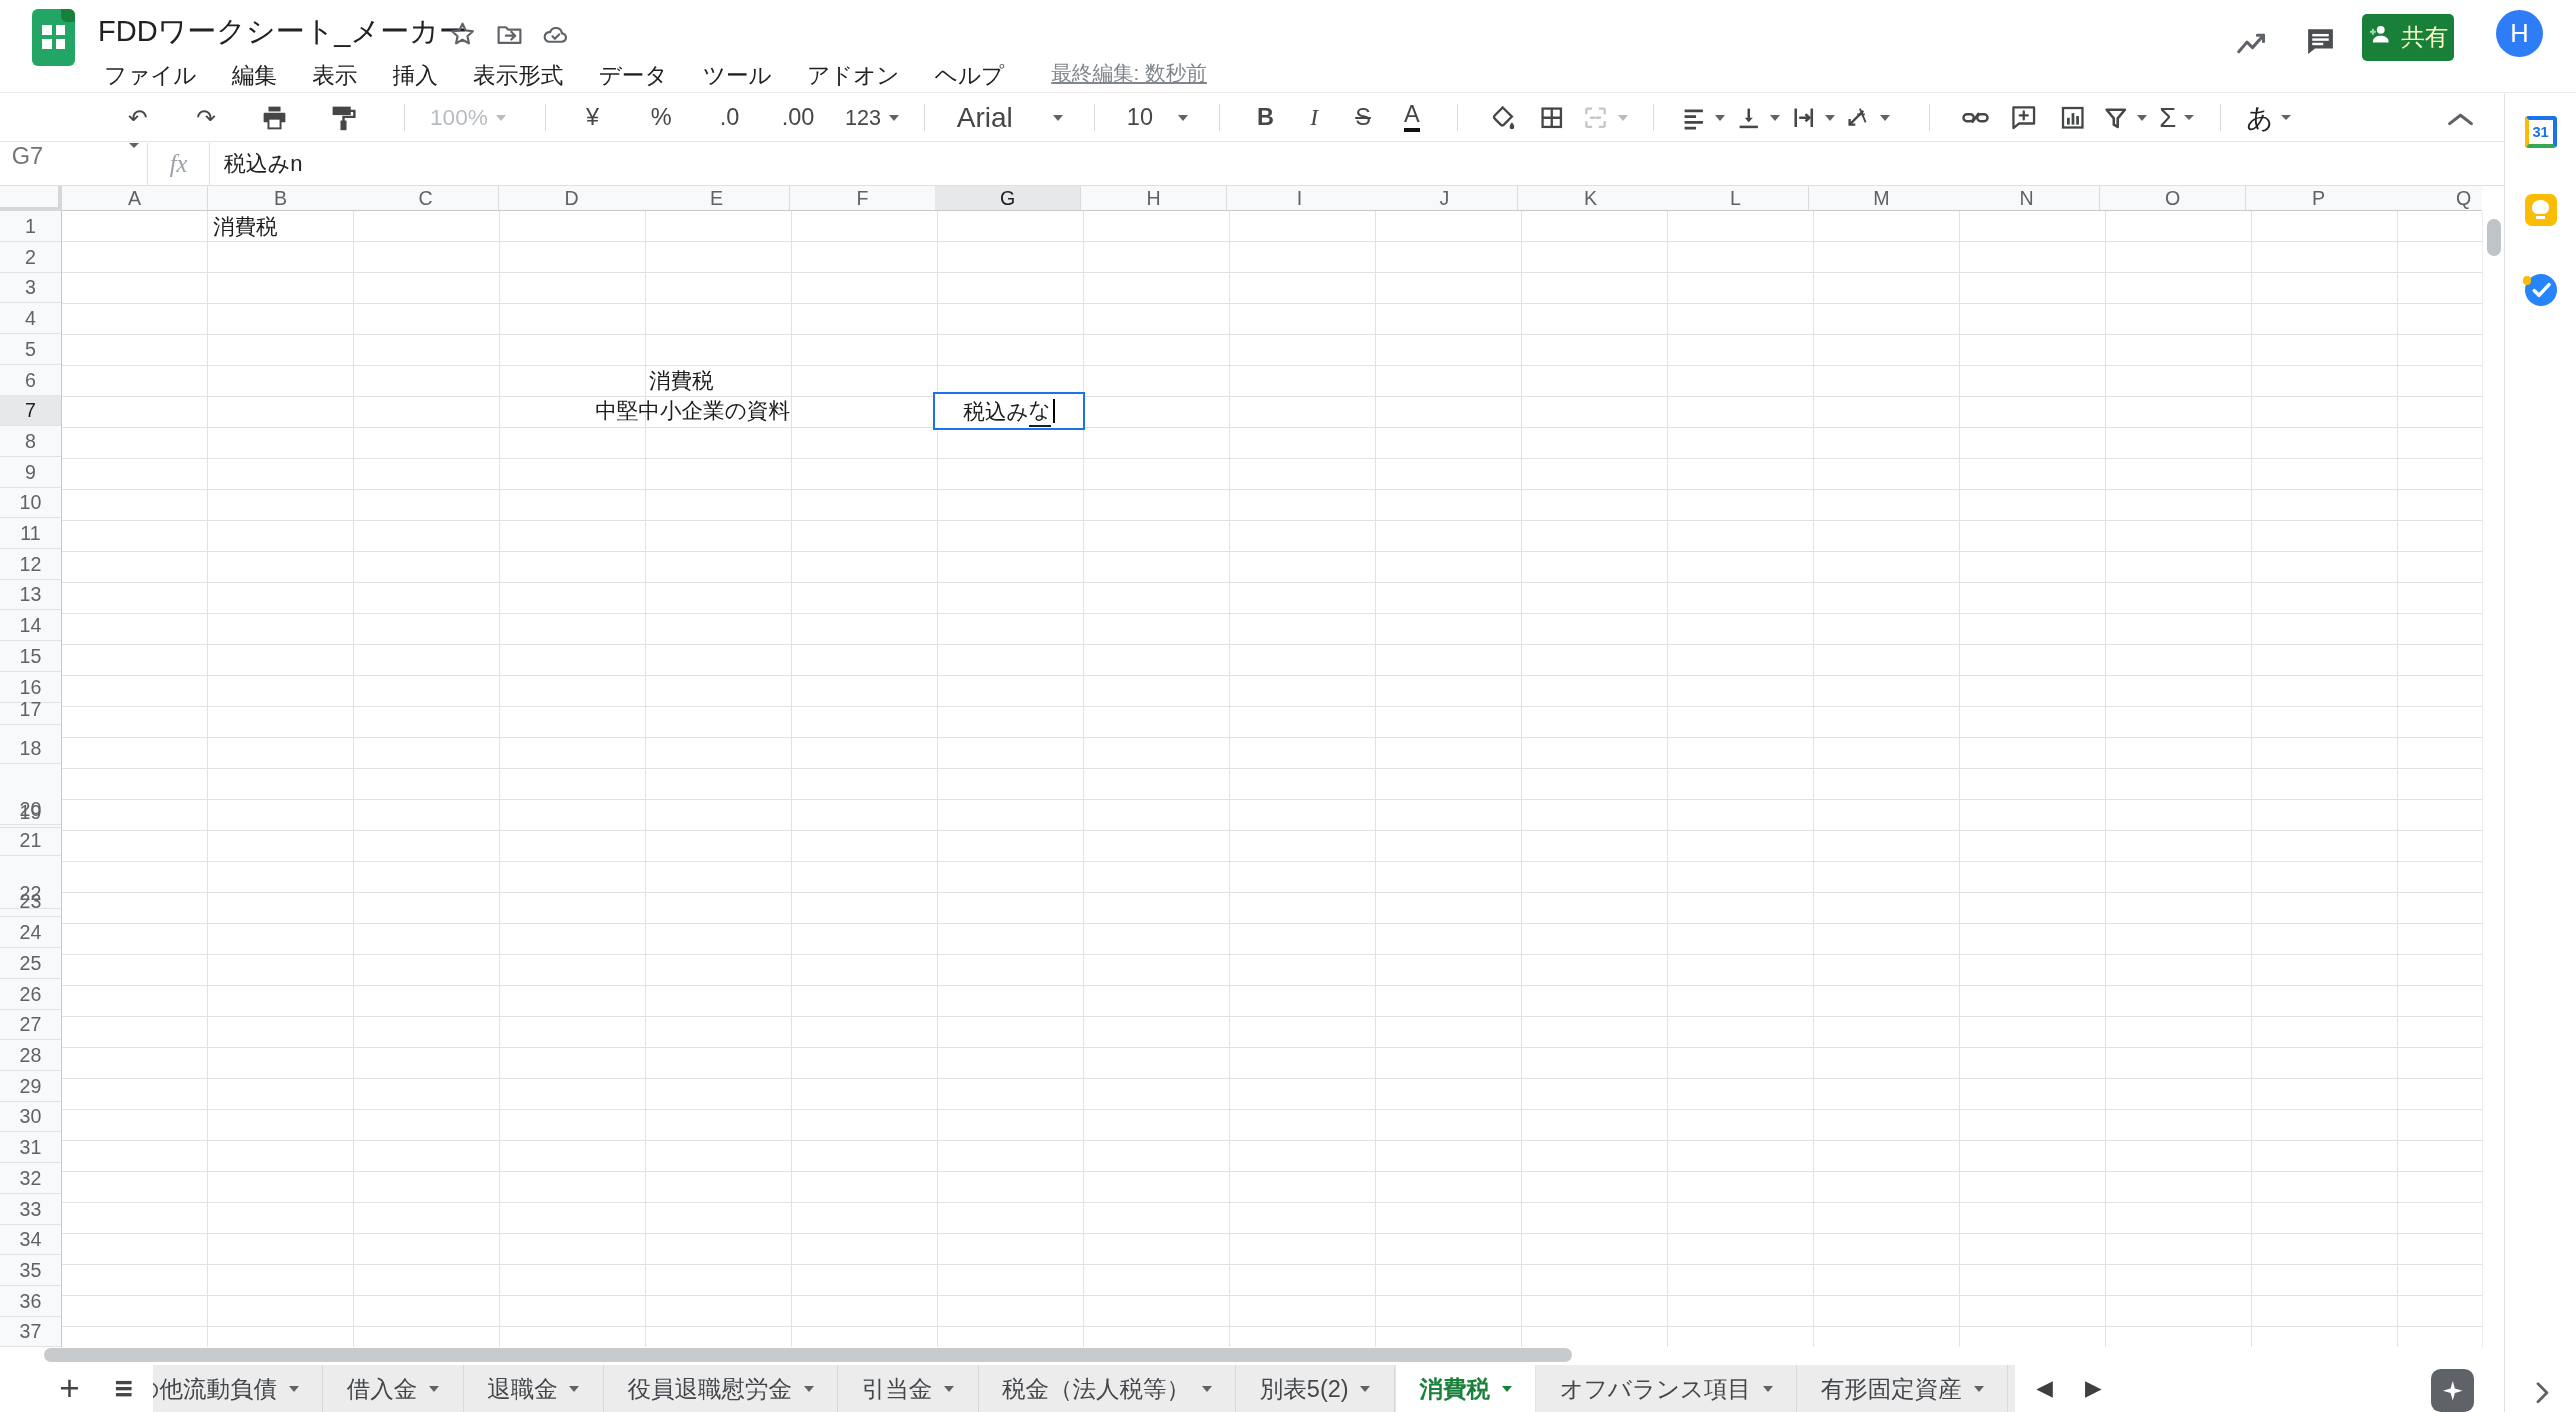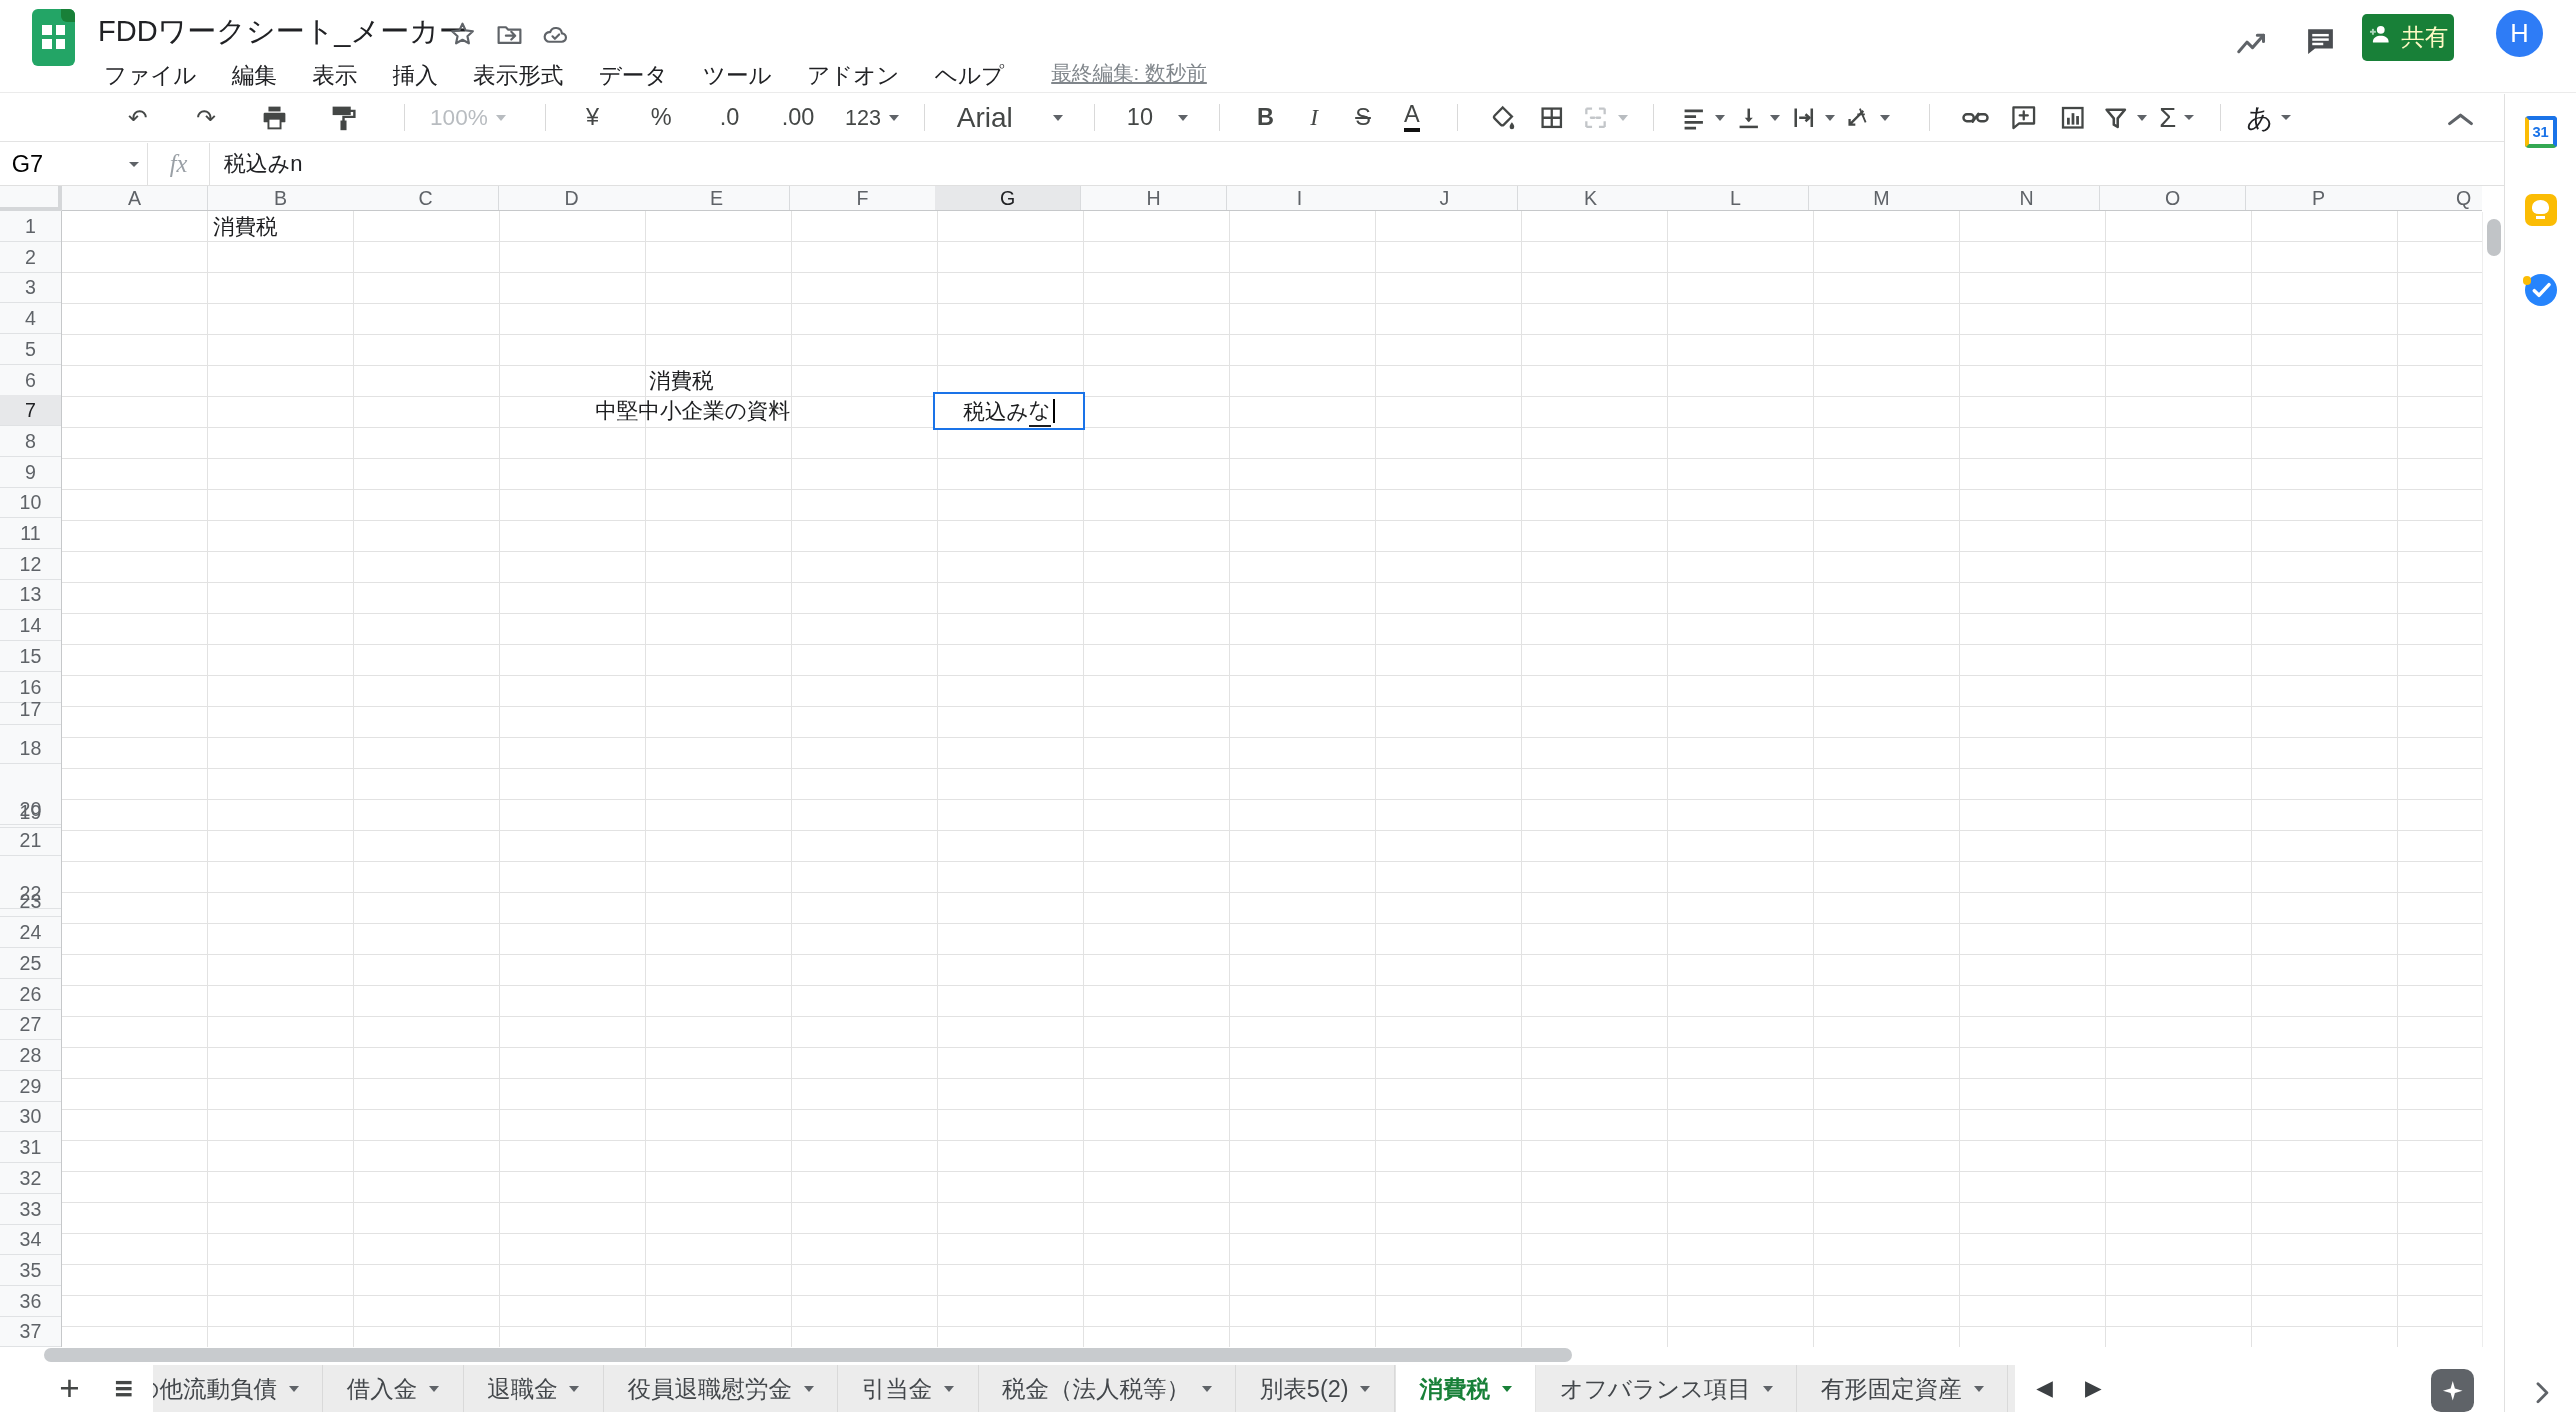--- a/index.html
+++ b/index.html
@@ -51,21 +51,21 @@
   #size-ctrl { font-size:23.5px; min-width:73px; justify-content:space-between; padding:0 5.9px; }
   #bold-btn { font-weight:bold; }
   #italic-btn { font-style:italic; font-family:"Liberation Serif","DejaVu Serif",serif; }
   #strike-btn span { text-decoration:line-through; }
   #textcolor-btn span { display:inline-block; line-height:1; border-bottom:4.9px solid #111; padding-bottom:2px; }
   #collapse-toolbar { position:absolute; left:2439px; top:102px; width:43px; height:33px; display:flex; align-items:center; justify-content:center; }
 
   
   #formulabar { position:absolute; left:0; top:143px; width:2504px; height:43px; background:#fff;
     border-bottom:1px solid #e0e0e0; display:flex; align-items:center; }
-  #name-box { width:147px; height:100%; display:flex; align-items:center; padding-left:11.8px; font-size:23.5px; color:#000000; }
+  #name-box { width:147px; height:100%; display:flex; align-items:flex-start; padding-left:11.8px; font-size:23.5px; color:#737373; }
   #name-box .caret { margin-left:auto; margin-right:7.8px; border-top-width:5.9px; }
   .fsep { width:1px; height:43px; background:#e0e0e0; }
   #fx-label { width:61px; text-align:center; font-size:24.5px; font-style:italic; color:#9aa0a6;
     font-family:"Liberation Serif","DejaVu Serif",serif; }
   #formula-value { font-size:22px; color:#202124; padding-left:13.7px; }
 
   
   #corner { position:absolute; left:0; top:186px; width:62px; height:24.5px; background:#f8f9fa;
     border-right:4.9px solid #d5d7d9; border-bottom:4.9px solid #d5d7d9; }
   #colheaders { position:absolute; left:62px; top:186px; width:2420px; height:24.5px; overflow:hidden;

